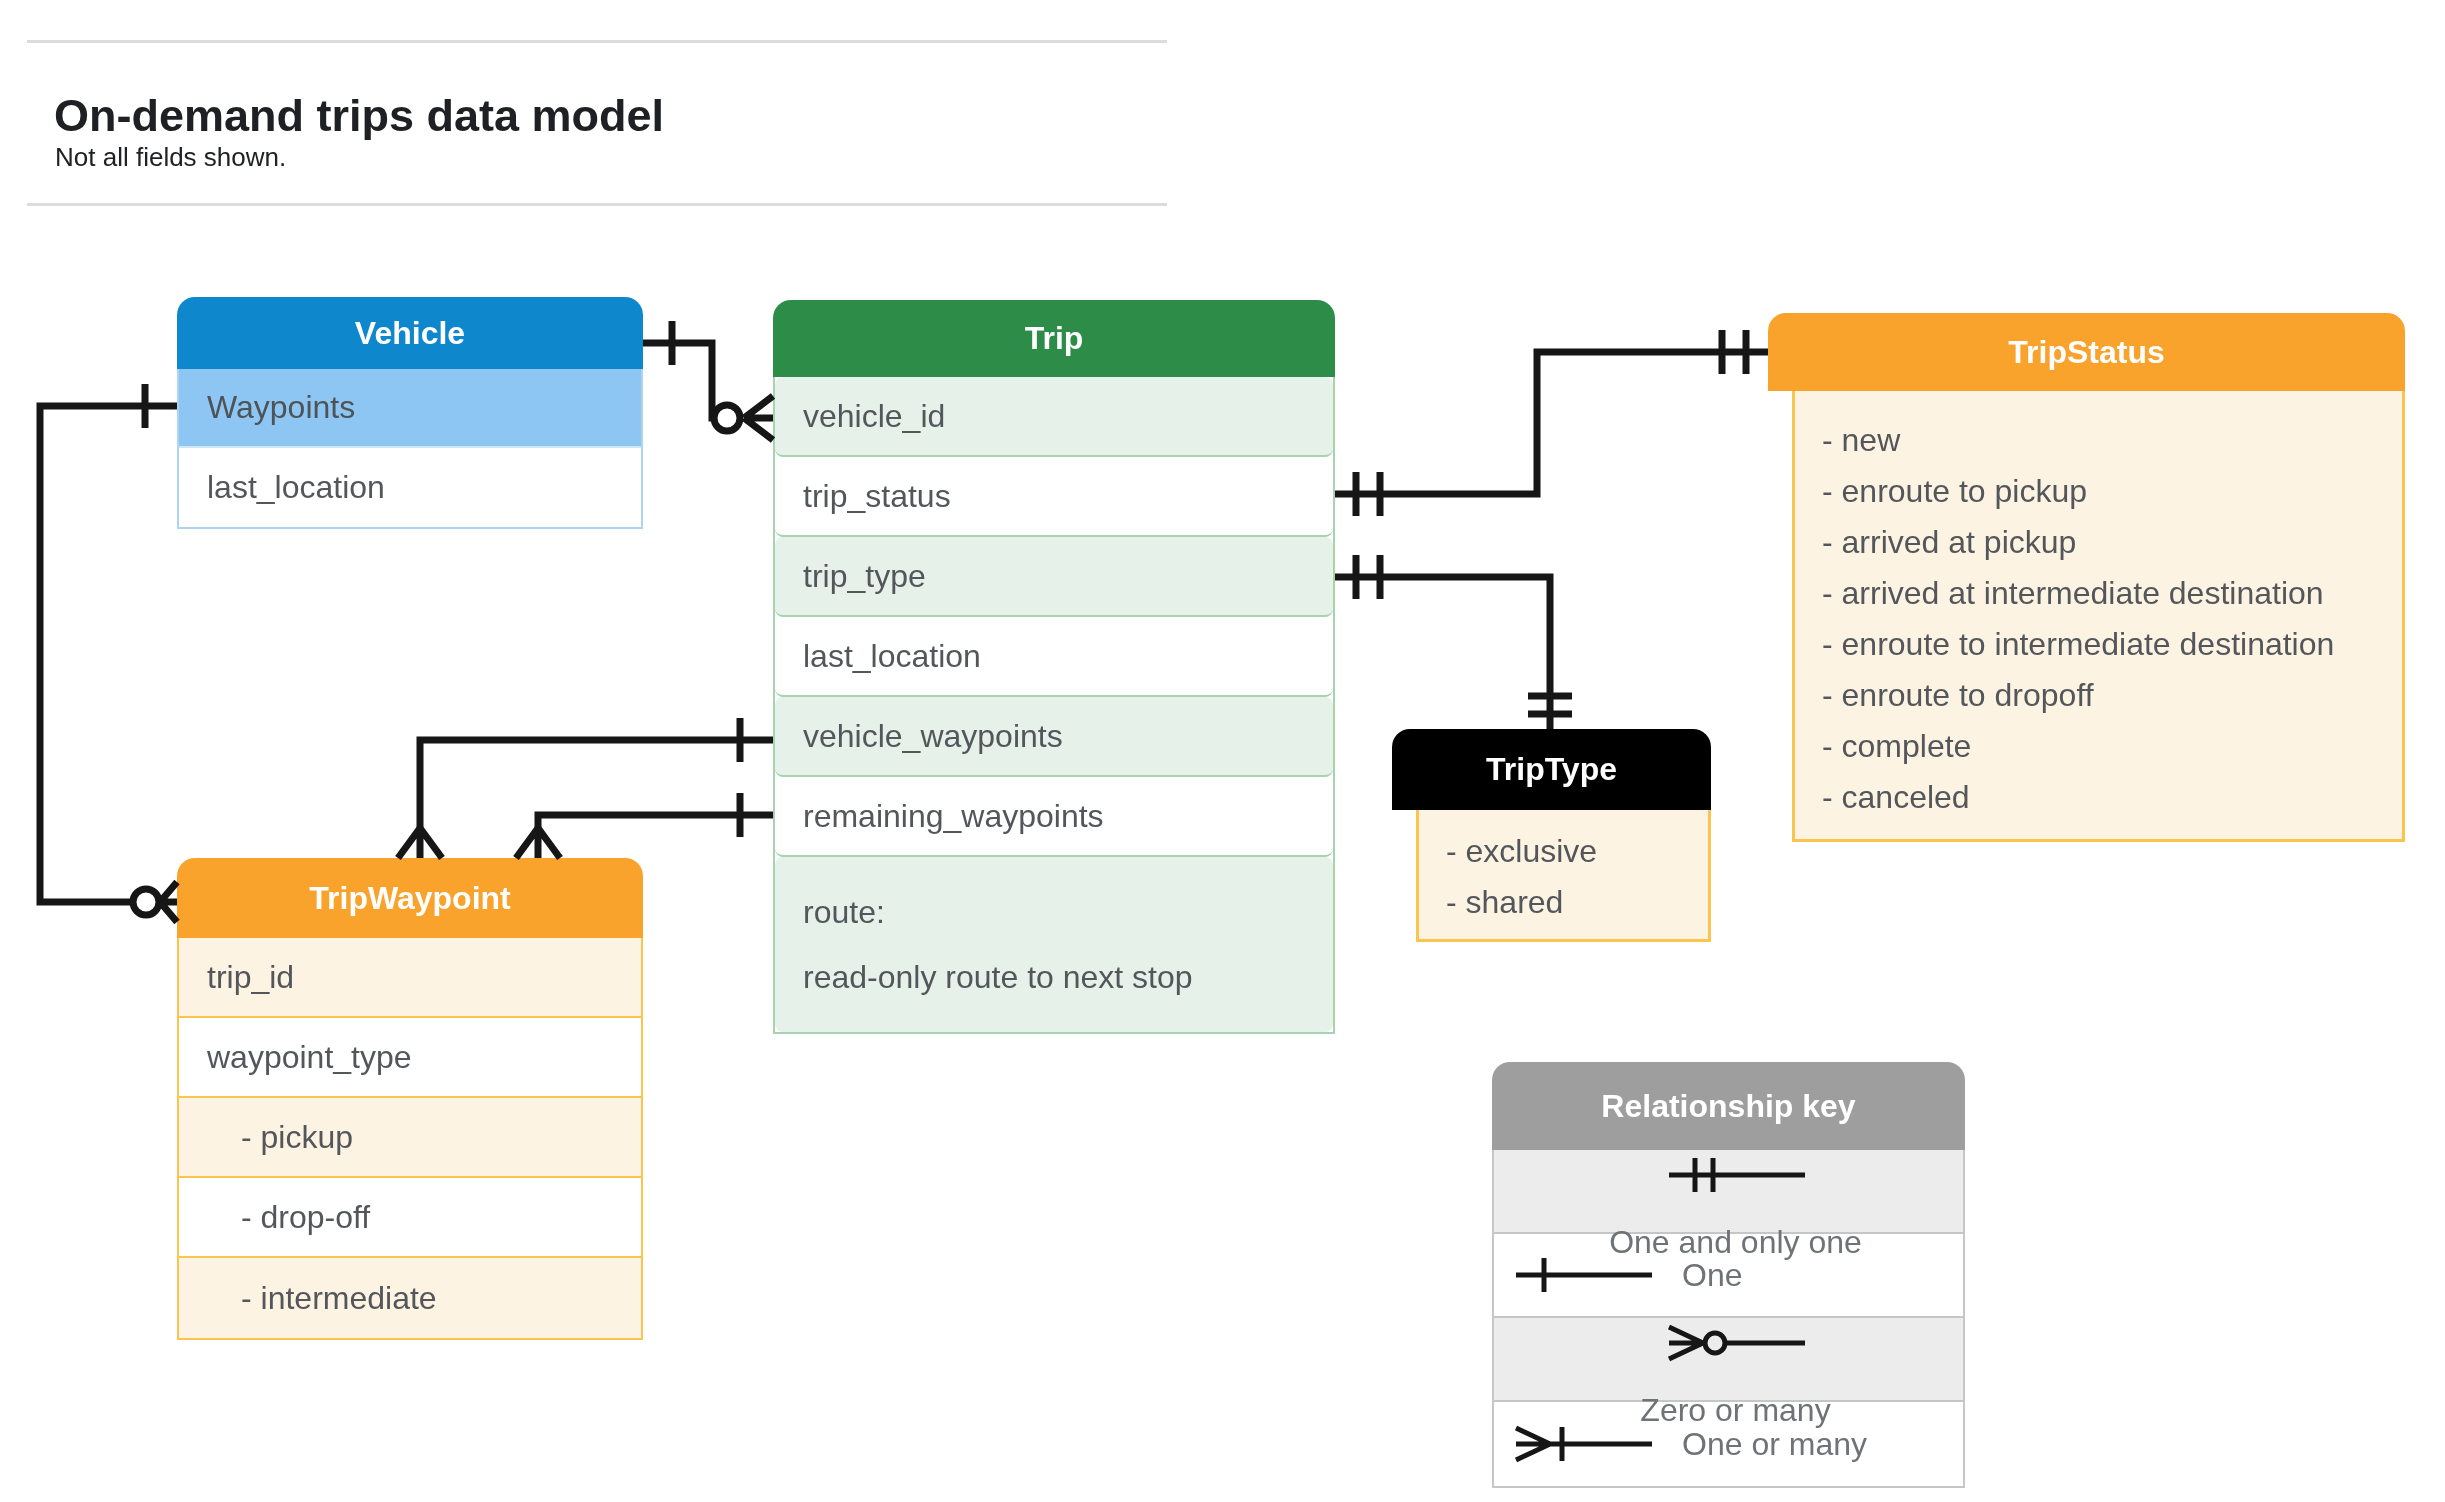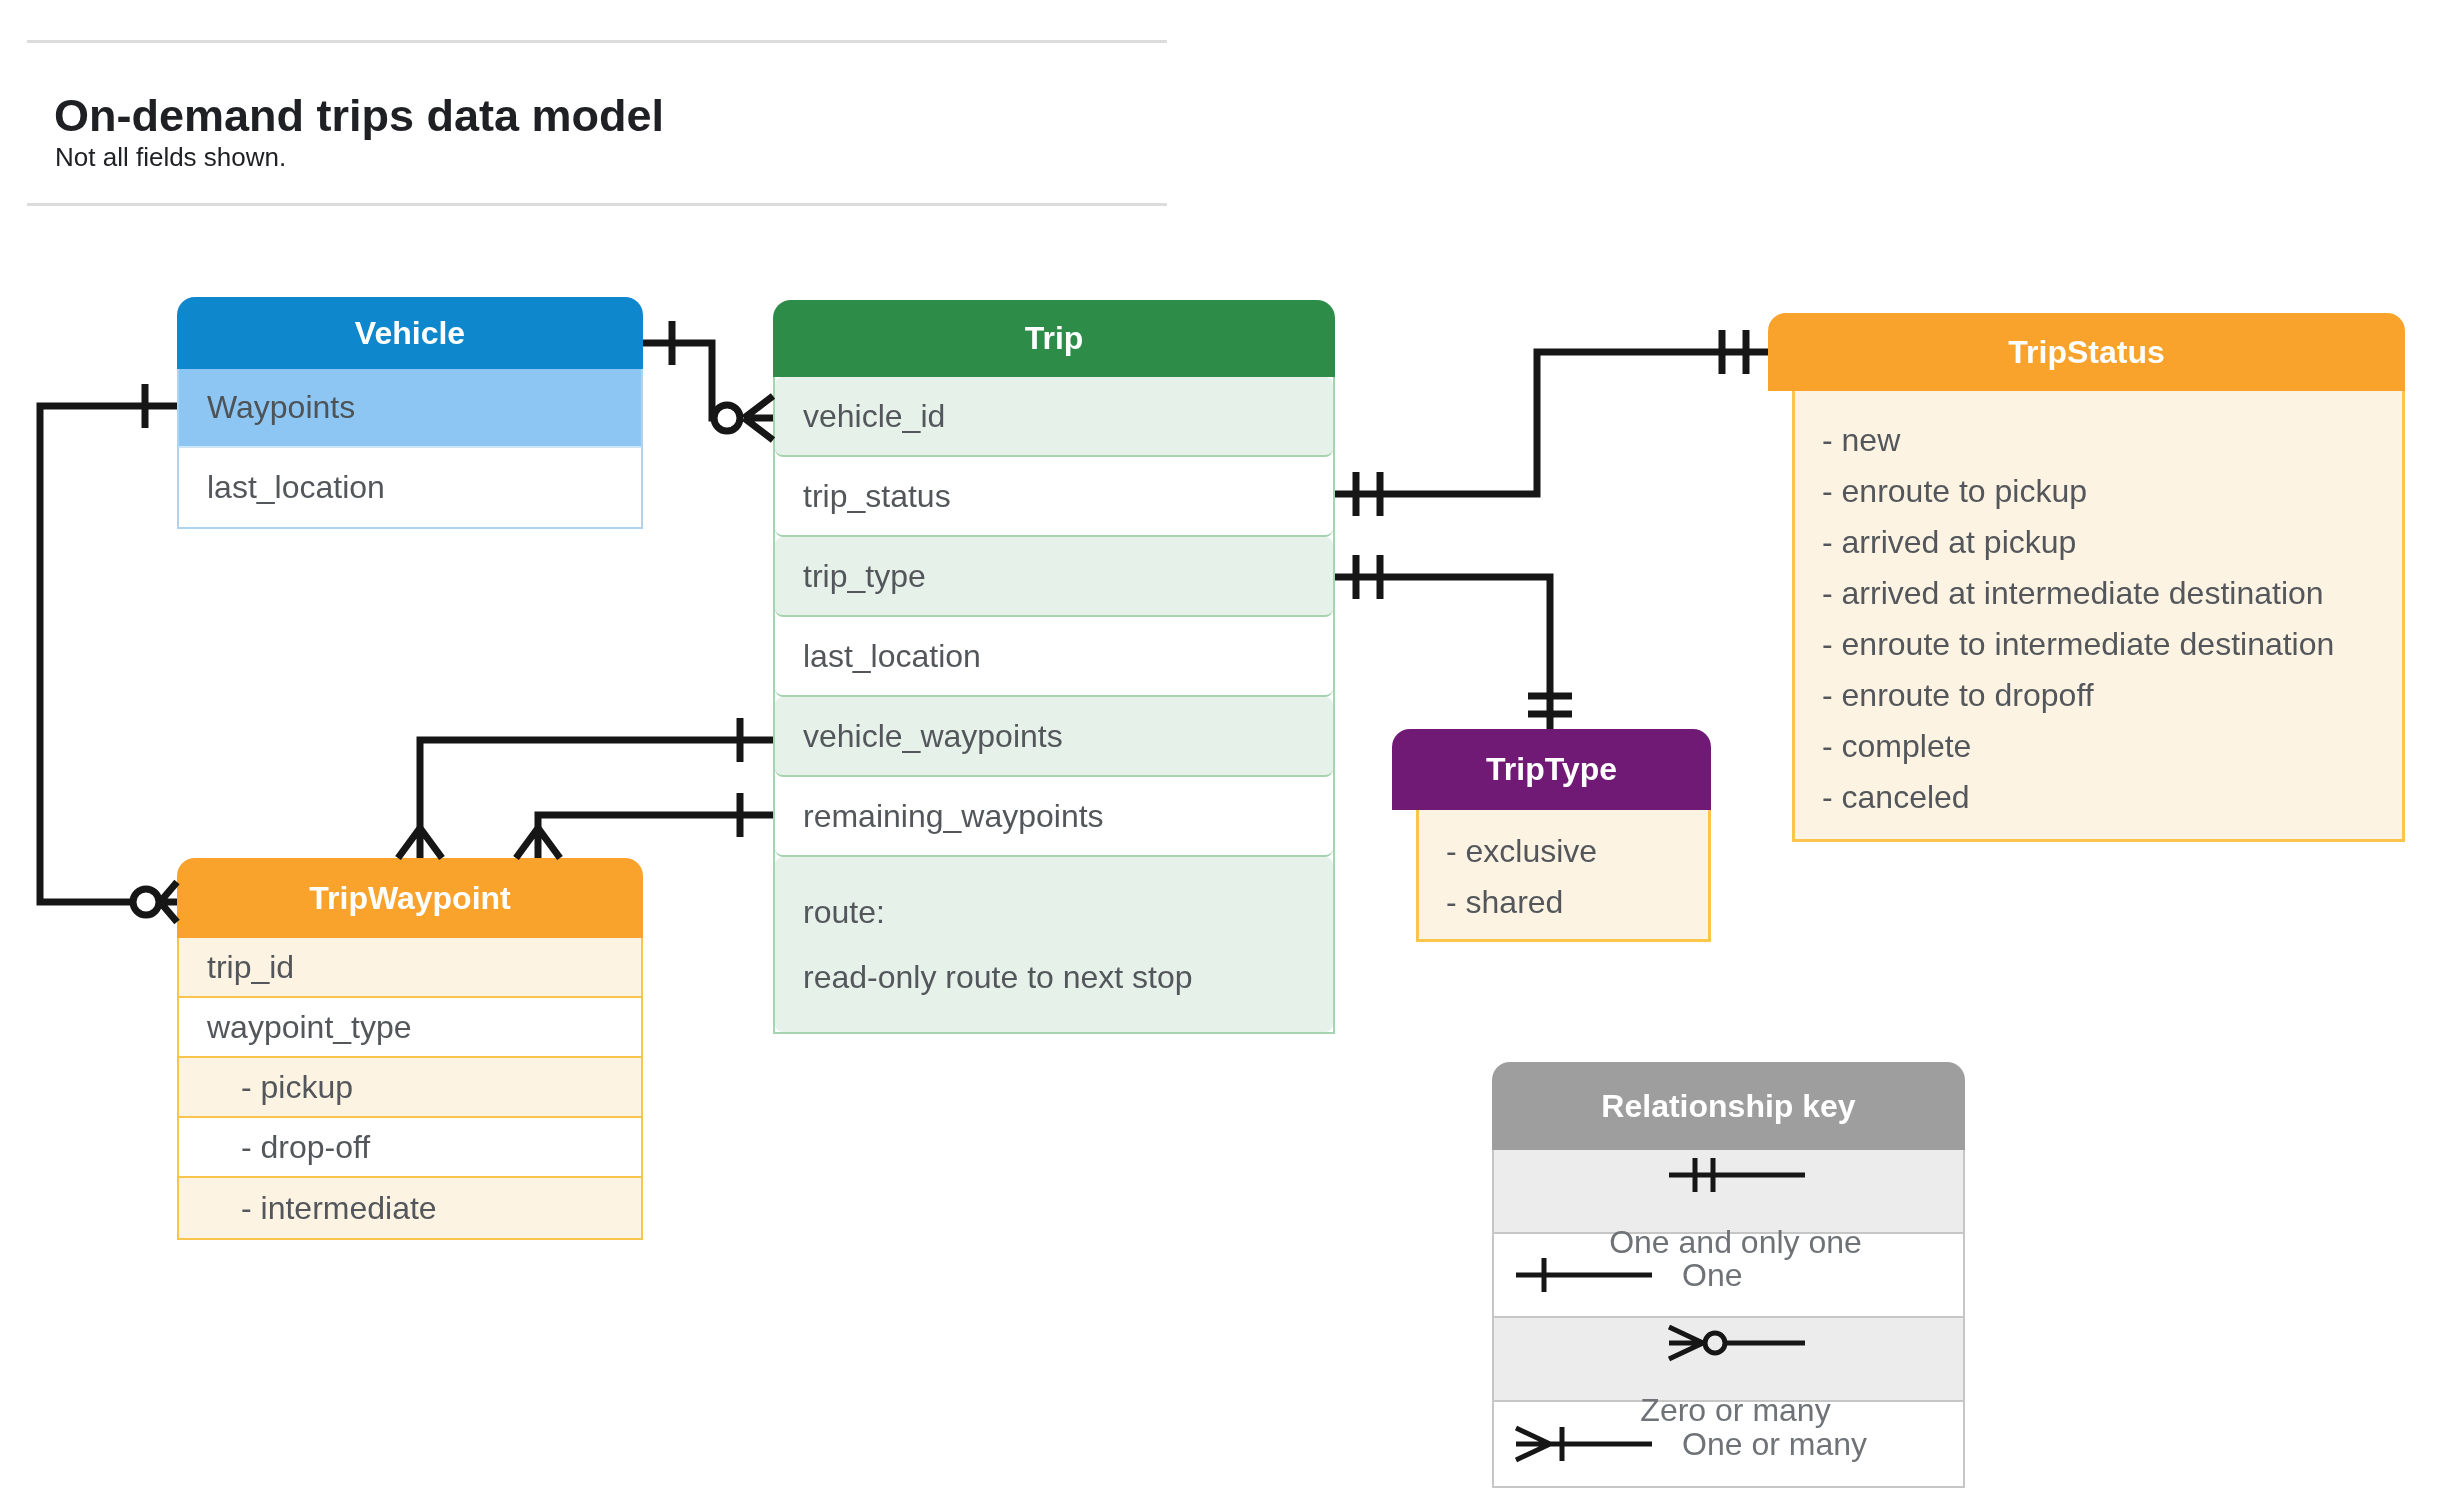--- a/index.html
+++ b/index.html
@@ -34,29 +34,29 @@
   #trip{left:773px;top:300px;width:562px;}
   #trip .hd{height:77px;background:#2d8c48;}
   #trip .body{border:2px solid #a7d4b0;border-top:none;}
   #trip .t-row{height:80px;border-color:#a7d4b0;border-radius:8px;}
   #trip .t-row.shade{background:#e6f1e9;}
   #trip .t-row.double{height:175px;}
 
   #tripwaypoint{left:177px;top:858px;width:466px;}
   #tripwaypoint .hd{height:80px;background:#f9a22c;}
   #tripwaypoint .body{border:2px solid #fbc44c;border-top:none;}
-  #tripwaypoint .t-row{height:60px;border-color:#fbc44c;}
+  #tripwaypoint .t-row{height:80px;border-color:#fbc44c;}
   #tripwaypoint .t-row.shade{background:#fdf3e2;}
 
   #tripstatus{left:1768px;top:313px;width:637px;}
   #tripstatus .hd{height:78px;background:#f9a22c;}
   #tripstatus .items{height:451px;}
 
   #triptype{left:1392px;top:729px;width:319px;}
-  #triptype .hd{height:81px;background:#701a75;}
+  #triptype .hd{height:81px;background:#000000;}
   #triptype .items{height:132px;padding-top:16px;}
 
   .items{border:3px solid #fbc44c;border-top:none;background:#fdf3e2;
          padding:24px 0 0 27px;margin-left:24px;}
   .items div{font-size:32px;color:#53575b;line-height:51px;white-space:nowrap;}
 
   
   #legend{left:1492px;top:1062px;width:473px;}
   #legend .hd{height:88px;background:#9e9e9e;}
   #legend .body{border:2px solid #c6c6c6;border-top:none;}

